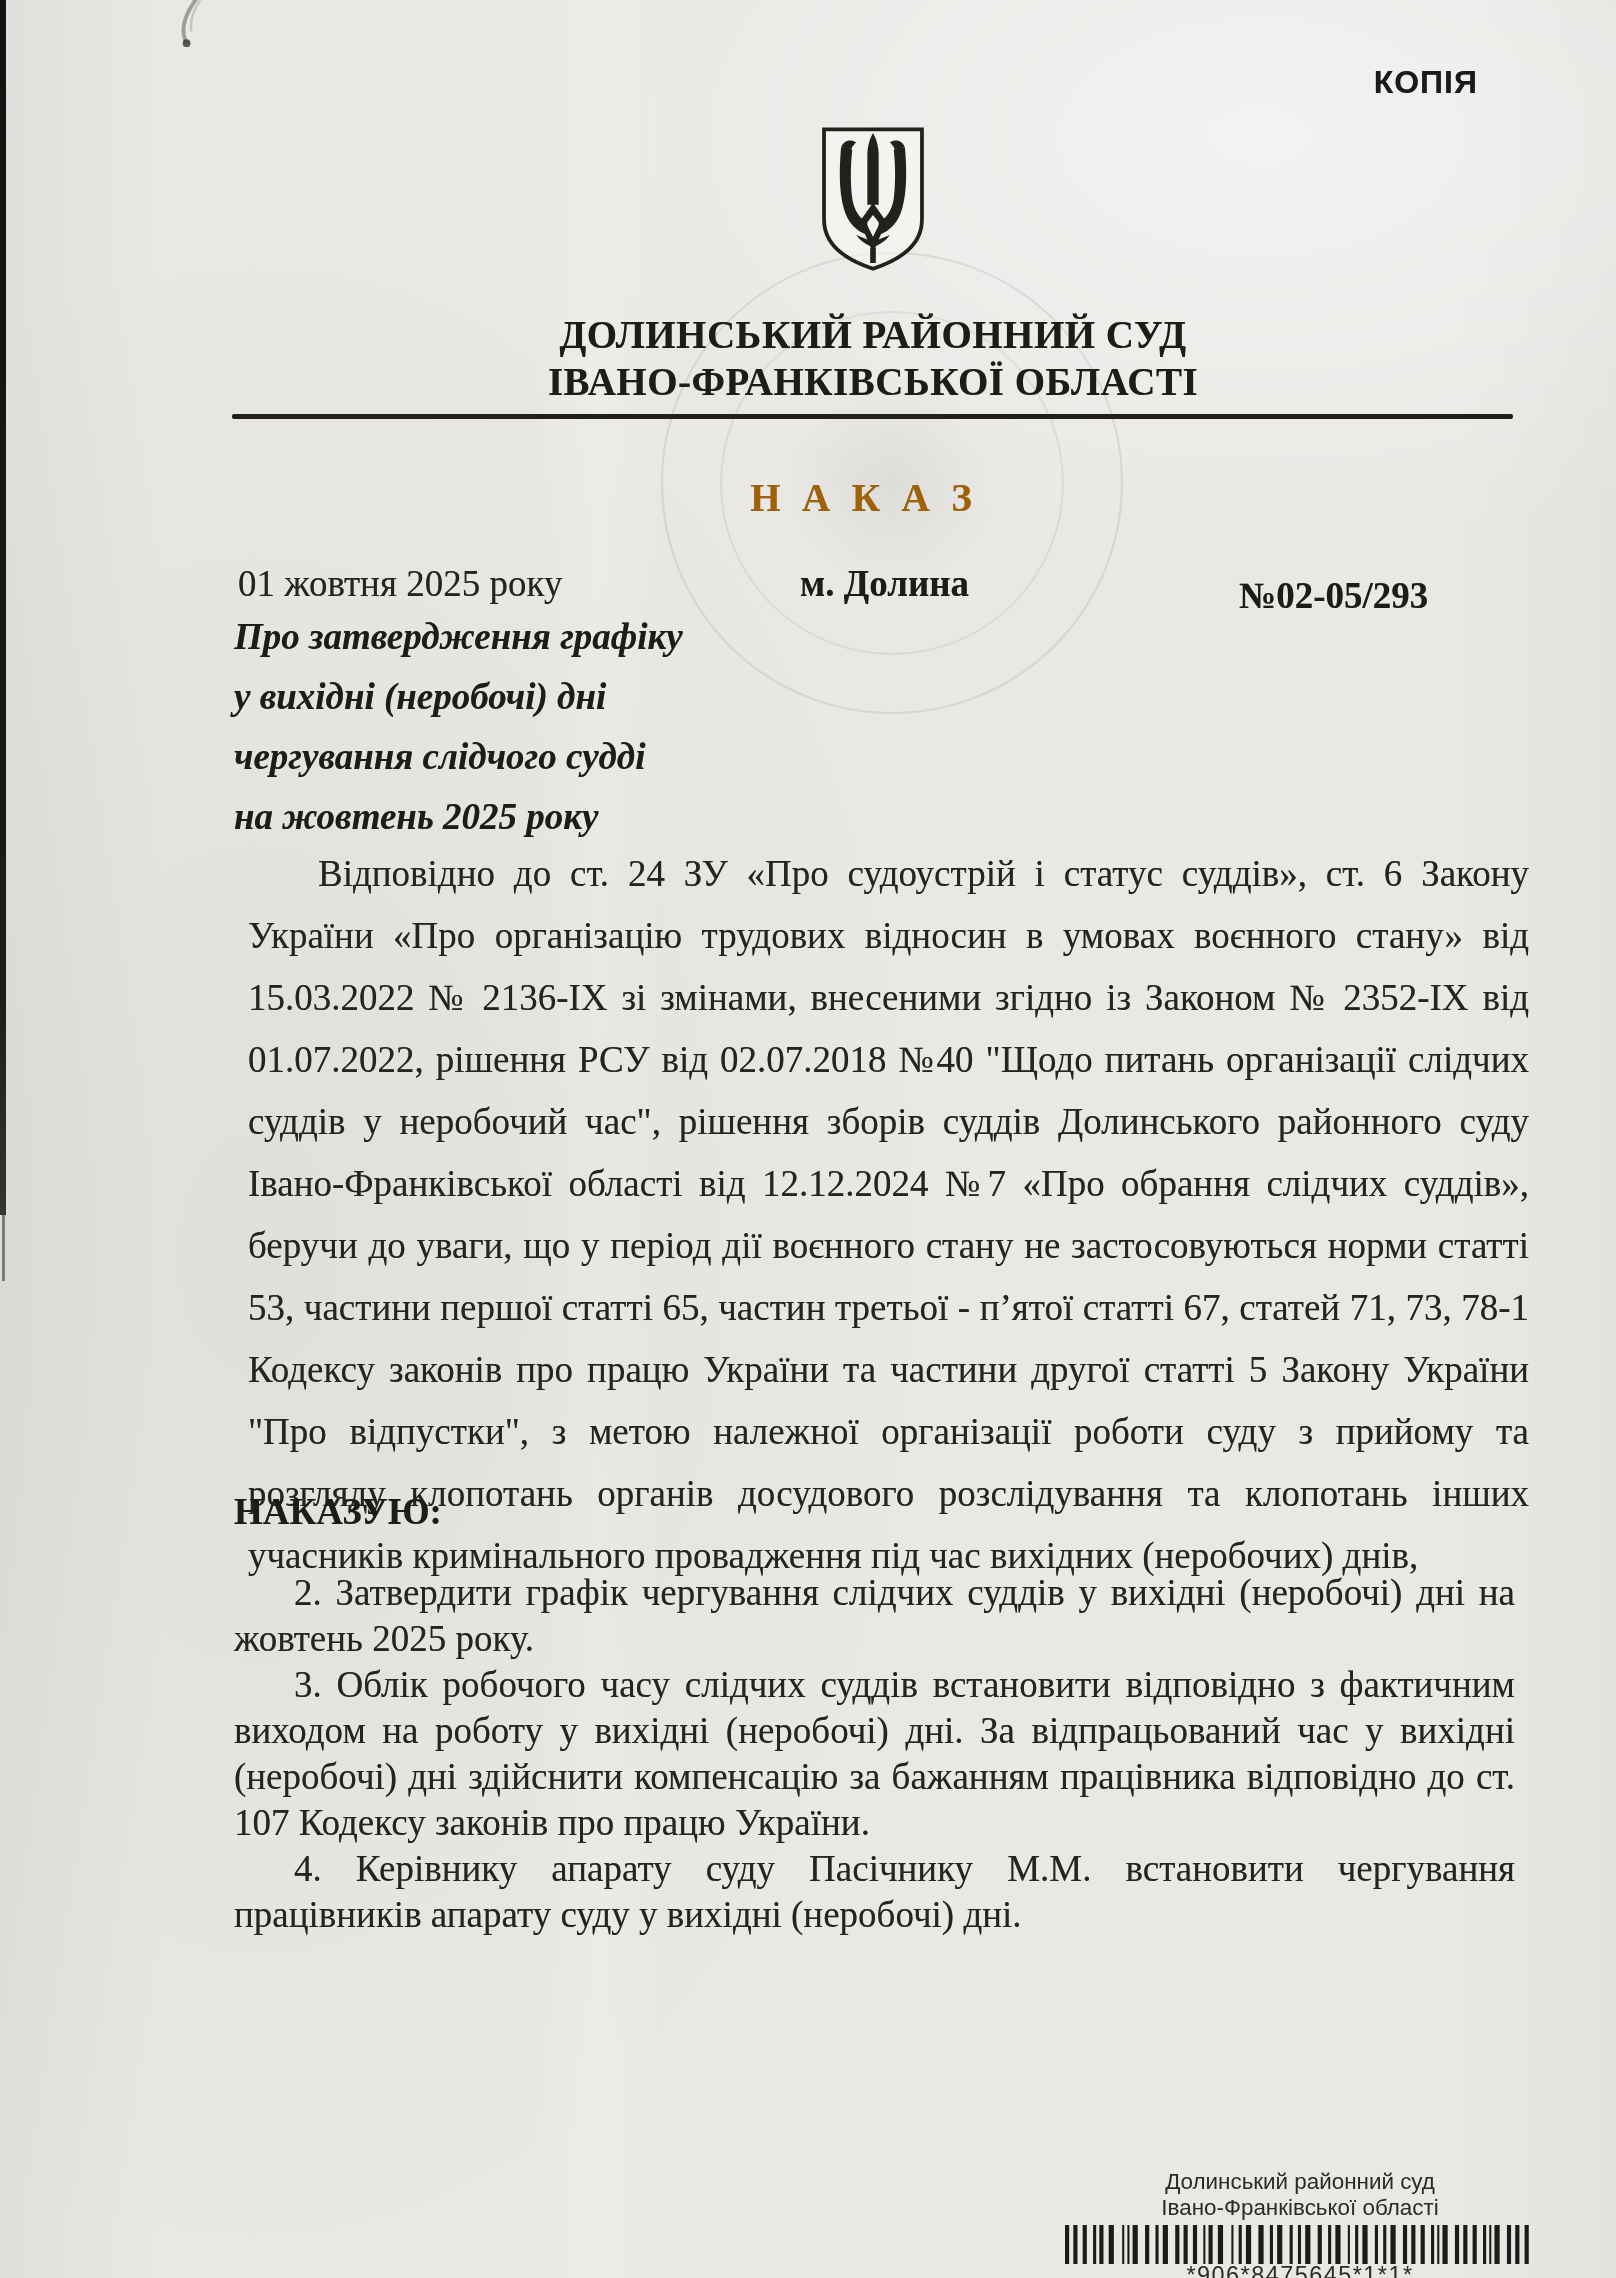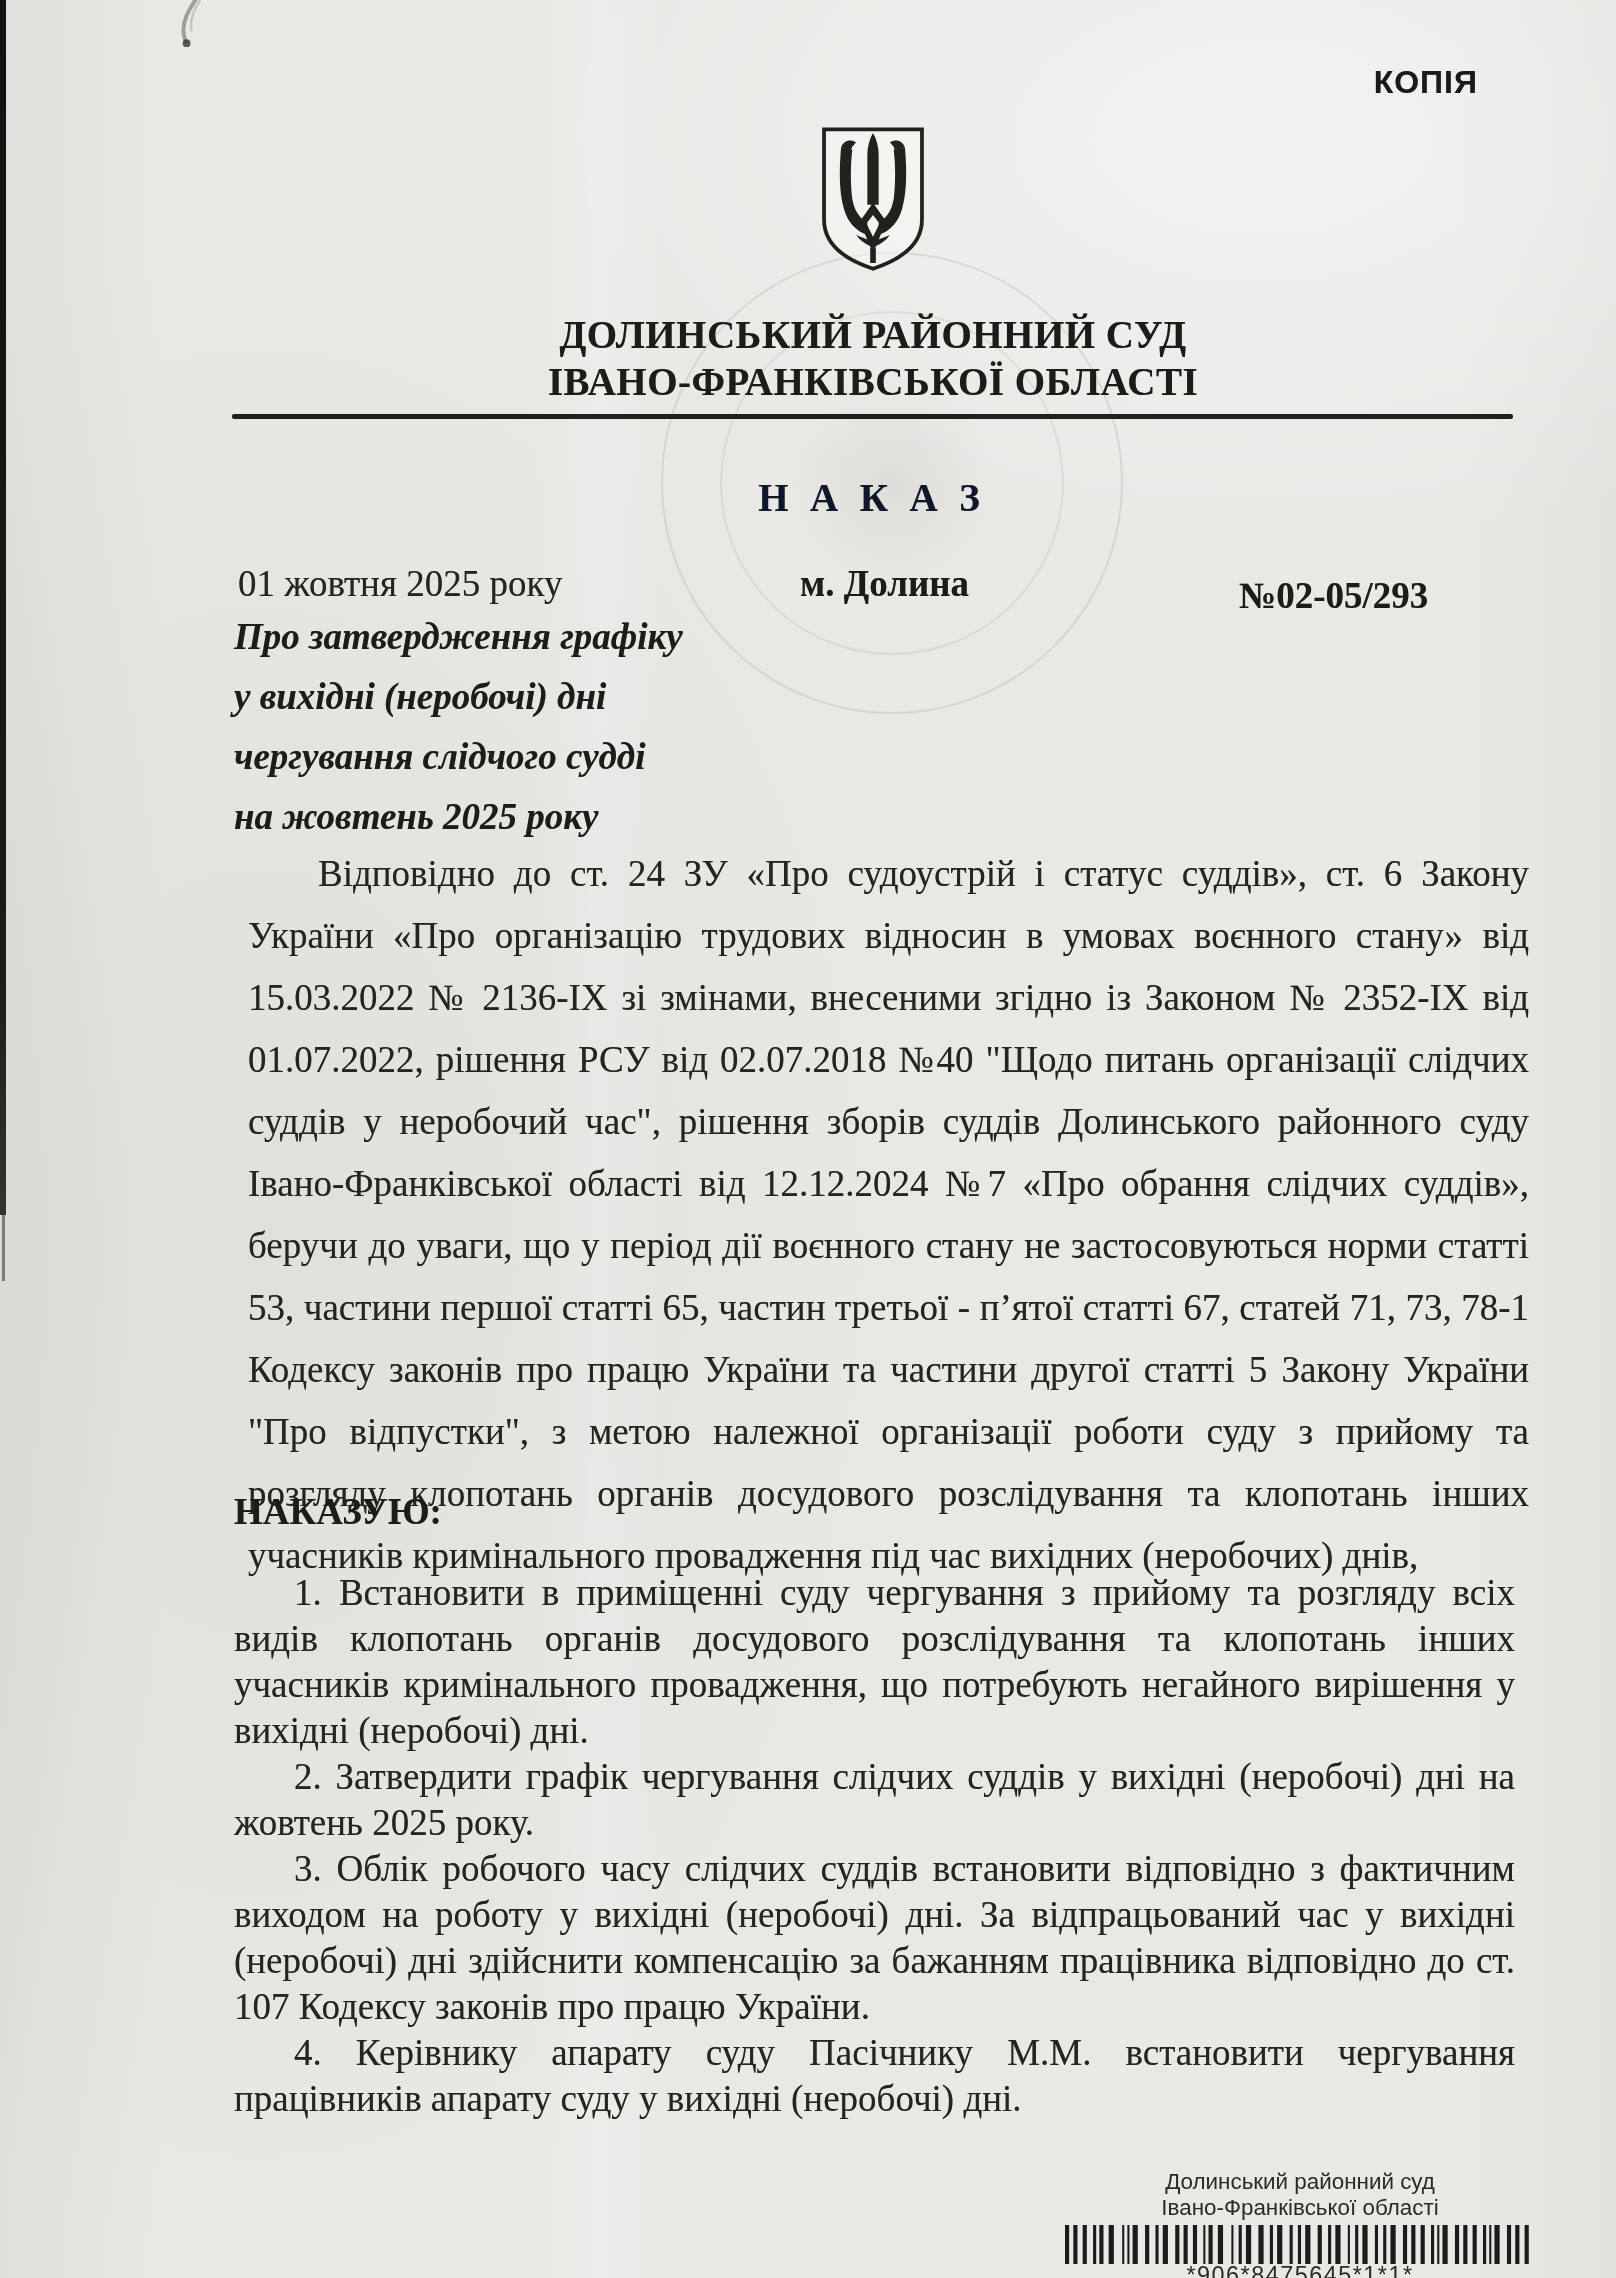--- a/index.html
+++ b/index.html
@@ -44,21 +44,21 @@
 
   .court-line{position:absolute;left:873px;transform:translateX(-50%);
     font-weight:bold;font-size:39px;letter-spacing:0.5px;white-space:nowrap;color:#1e1c19;}
   .court-line.l1{top:312px;}
   .court-line.l2{top:359px;}
 
   .divider{position:absolute;left:232px;top:414px;width:1281px;height:4.9px;
     background:#221f1c;border-radius:2px;}
 
   .doc-title{position:absolute;left:864px;top:475px;transform:translateX(-50%);
-    font-weight:bold;font-size:39px;letter-spacing:5.9px;white-space:nowrap;color:#0f172a;margin-left:8px;}
+    font-weight:bold;font-size:39px;letter-spacing:5.9px;white-space:nowrap;color:#a16207;}
 
   .meta-date{position:absolute;left:238px;top:562px;font-size:37px;white-space:nowrap;}
   .meta-place{position:absolute;left:800px;top:562px;font-size:37px;font-weight:bold;white-space:nowrap;color:#1e1c19;}
   .meta-number{position:absolute;left:1239px;top:574px;font-size:37px;font-weight:bold;white-space:nowrap;color:#1e1c19;}
 
   .subject{position:absolute;left:234px;top:607px;font-weight:bold;font-size:37px;
     line-height:60px;color:#1e1c19;font-style:italic;}
 
   .preamble{position:absolute;left:244px;top:839px;width:1281px;margin:4px;
     font-size:37px;line-height:62px;text-align:justify;text-indent:70px;}
@@ -127,21 +127,20 @@
     <div>у вихідні (неробочі) дні</div>
     <div>чергування слідчого судді</div>
     <div>на жовтень 2025 року</div>
   </div>
 
   <p class="preamble txt">Відповідно до ст. 24 ЗУ «Про судоустрій і статус суддів», ст. 6 Закону України «Про організацію трудових відносин в умовах воєнного стану» від 15.03.2022 № 2136-IX зі змінами, внесеними згідно із Законом № 2352-IX від 01.07.2022, рішення РСУ від 02.07.2018 №40 "Щодо питань організації слідчих суддів у неробочий час", рішення зборів суддів Долинського районного суду Івано-Франківської області від 12.12.2024 №7 «Про обрання слідчих суддів», беручи до уваги, що у період дії воєнного стану не застосовуються норми статті 53, частини першої статті 65, частин третьої - п’ятої статті 67, статей 71, 73, 78-1 Кодексу законів про працю України та частини другої статті 5 Закону України "Про відпустки", з метою належної організації роботи суду з прийому та розгляду клопотань органів досудового розслідування та клопотань інших учасників кримінального провадження під час вихідних (неробочих) днів,</p>
 
   <div class="order-word txt">НАКАЗУЮ:</div>
 
   <div class="order-items">
-    <p class="txt">1. Встановити в приміщенні суду чергування з прийому та розгляду всіх видів клопотань органів досудового розслідування та клопотань інших учасників кримінального провадження, що потребують негайного вирішення у вихідні (неробочі) дні.</p>
     <p class="txt">2. Затвердити графік чергування слідчих суддів у вихідні (неробочі) дні на жовтень 2025 року.</p>
     <p class="txt">3. Облік робочого часу слідчих суддів встановити відповідно з фактичним виходом на роботу у вихідні (неробочі) дні. За відпрацьований час у вихідні (неробочі) дні здійснити компенсацію за бажанням працівника відповідно до ст. 107 Кодексу законів про працю України.</p>
     <p class="txt">4. Керівнику апарату суду Пасічнику М.М. встановити чергування працівників апарату суду у вихідні (неробочі) дні.</p>
   </div>
 
   <div class="footer">
     <div class="fc">Долинський районний суд</div>
     <div class="fc">Івано-Франківської області</div>
     <svg class="barcode" id="barcode-svg" preserveAspectRatio="none" viewBox="0 0 452 36">
         <rect x="0" y="0" width="4" height="36"></rect>

